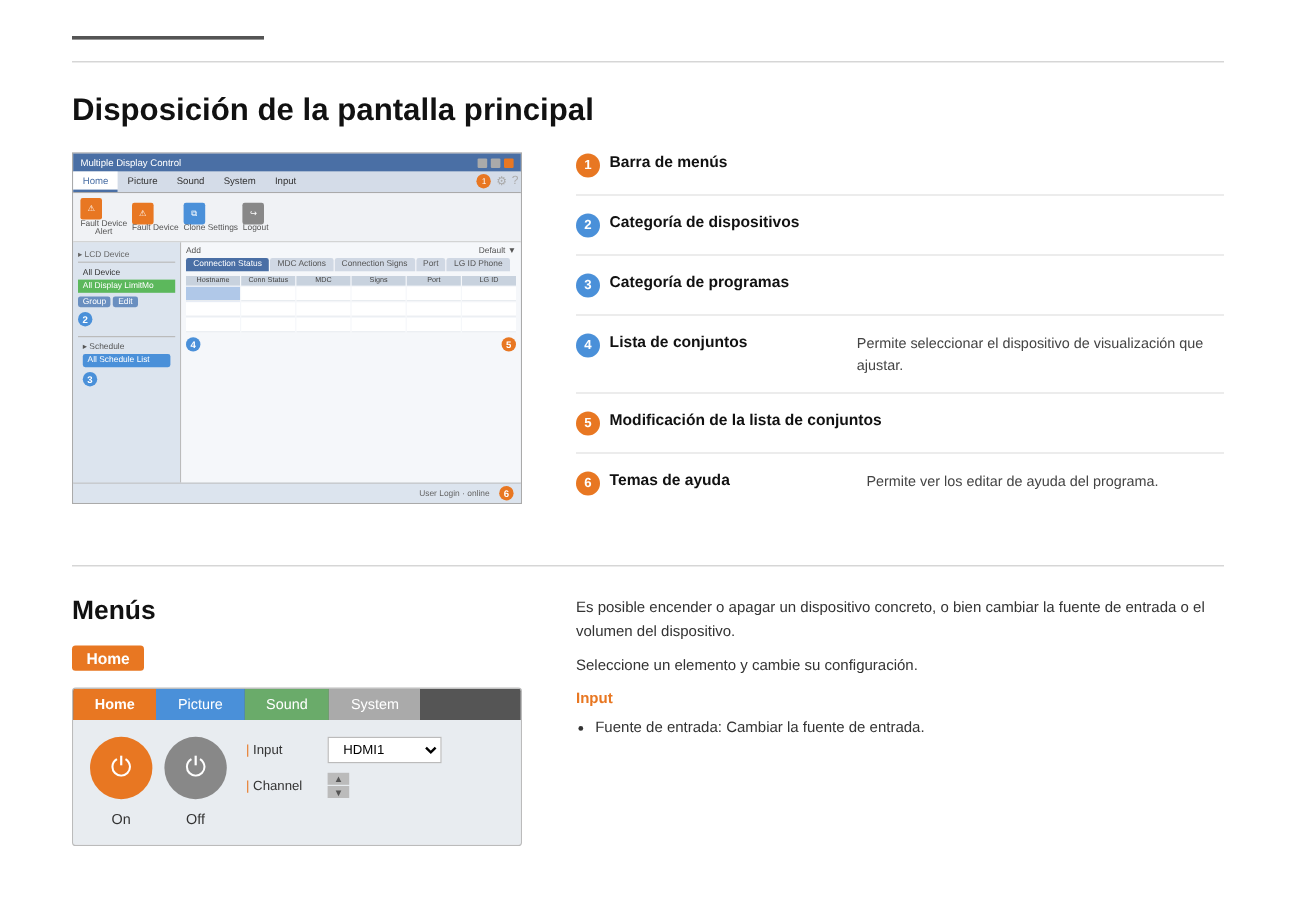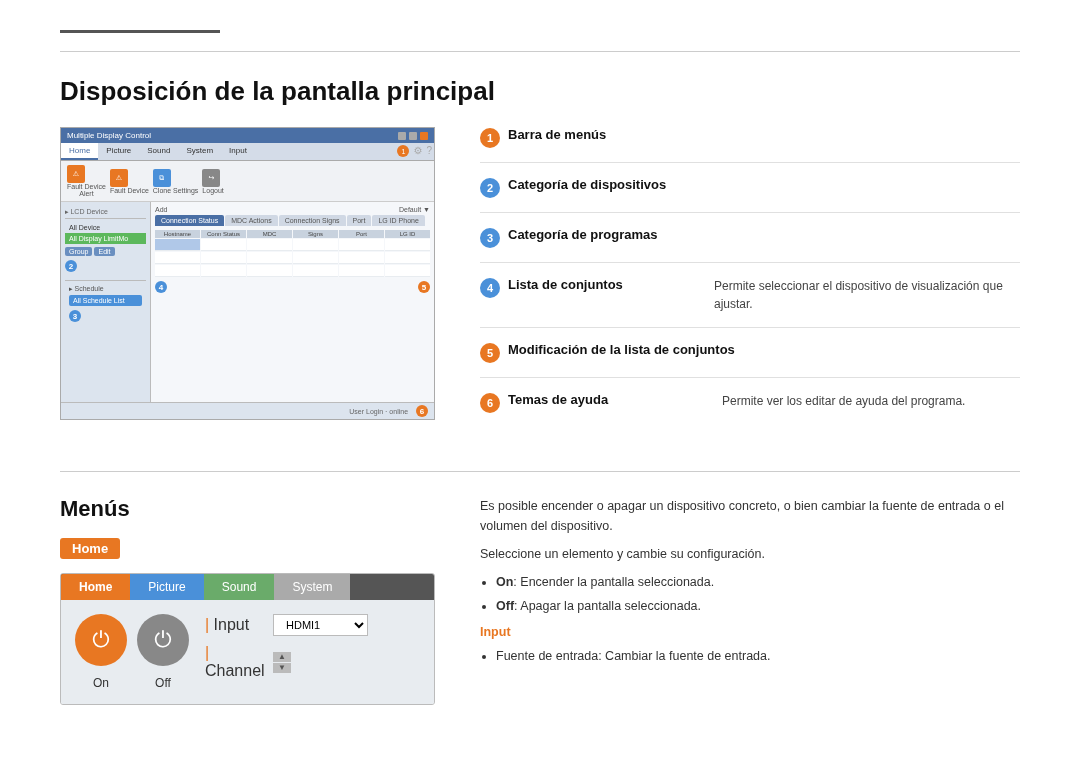--- a/index.html
+++ b/index.html
@@ -328,21 +328,21 @@
     .input-section {
       flex: 1;
     }
     .input-row {
       display: flex;
       align-items: center;
       gap: 8px;
       margin-bottom: 8px;
     }
     .input-label {
-      font-size: 16px;
+      font-size: 11px;
       color: #333;
       width: 60px;
     }
     .input-label span.bar {
       color: #e87722;
     }
     .input-select {
       background: #fff;
       border: 1px solid #bbb;
       padding: 3px 8px;
@@ -634,24 +634,20 @@
               </div>
             </div>
           </div>
         </div>
       </div>
     </div>
 
     <div class="menus-right right-text">
       <p>Es posible encender o apagar un dispositivo concreto, o bien cambiar la fuente de entrada o el volumen del dispositivo.</p>
       <p>Seleccione un elemento y cambie su configuración.</p>
-      <ul>
-        <li><span class="bold">On</span>: <span>Encender la pantalla seleccionada.</span></li>
-        <li><span class="bold">Off</span>: <span>Apagar la pantalla seleccionada.</span></li>
-      </ul>
       <p class="section-title">Input</p>
       <ul>
         <li>Fuente de entrada: Cambiar la fuente de entrada.</li>
       </ul>
 
     </div>
   </div>
 
 </div>
 

